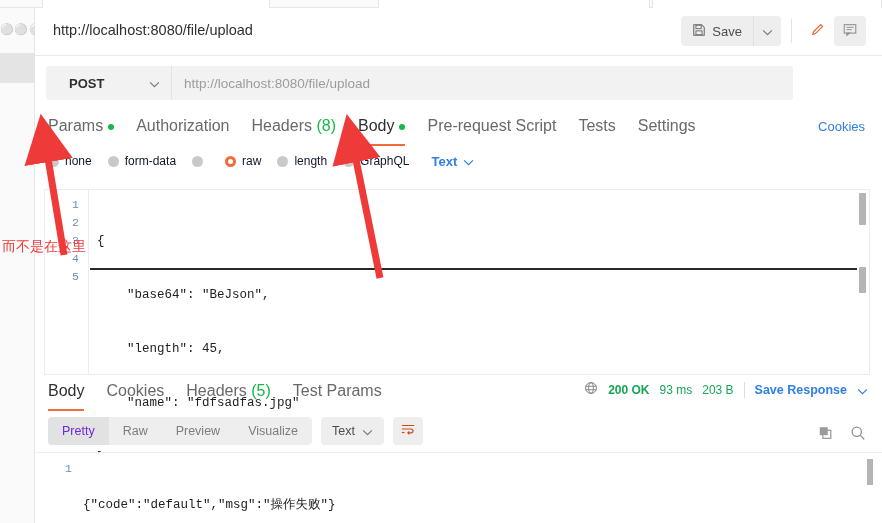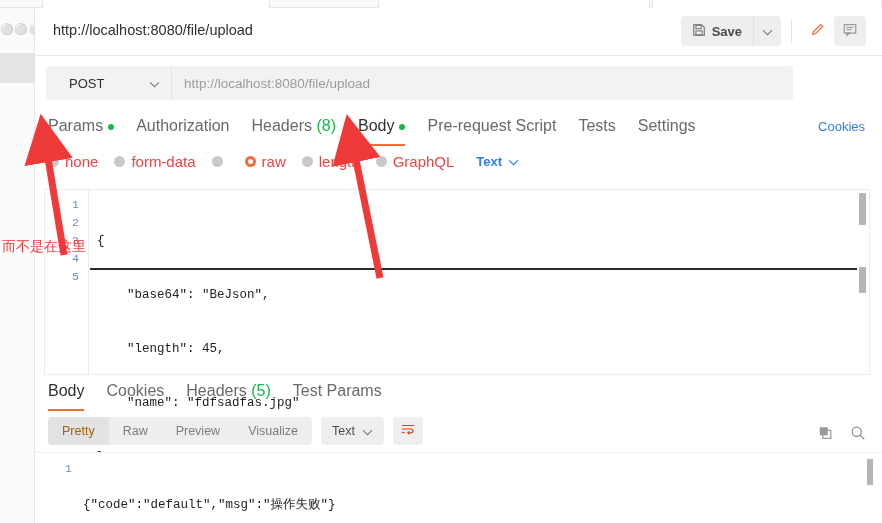--- a/index.html
+++ b/index.html
@@ -46,21 +46,21 @@
   .req-title {
     position:absolute; left:18px; top:14px;
     font-size:14.5px; color:#2f2f2f;
   }
   .hdr-right { position:absolute; right:16px; top:8px; display:flex; align-items:center; gap:0; }
   .save-grp { display:flex; align-items:stretch; }
   .btn-save {
     display:flex; align-items:center; gap:6px;
     background:#eeeeee; border:none; border-radius:4px 0 0 4px;
     padding:0 11px; height:30px; cursor:pointer;
-    font-size:13px; color:#4d4d4d; font-family:"Liberation Sans", sans-serif;font-weight:bold;
+    font-size:13px; color:#4d4d4d; font-family:"Liberation Sans", sans-serif;
   }
   .btn-save-caret {
     background:#eeeeee; border:none; border-left:1px solid #e0e0e0;
     border-radius:0 4px 4px 0; width:28px; height:30px; cursor:pointer;
     display:flex; align-items:center; justify-content:center;
   }
   .vdiv { width:1px; height:24px; background:#e2e2e2; margin:0 10px; }
   .icon-btn {
     width:32px; height:30px; border-radius:4px; background:#eeeeee;
     border:none; cursor:pointer; display:flex; align-items:center; justify-content:center;
@@ -68,21 +68,21 @@
   .icon-btn.light { background:#ffffff; }
 
   
   .urlbar { position:absolute; left:35px; top:56px; width:847px; height:54px; background:#fff; }
   .method-wrap {
     position:absolute; left:11px; top:10px; width:125px; height:34px;
     background:#f2f2f2; border-radius:3px 0 0 3px;
     display:flex; align-items:center; justify-content:space-between;
     padding:0 11px; cursor:pointer;
   }
-  .method-txt { font-size:13px; color:#2f2f2f; font-weight:normal;padding-left:12px; }
+  .method-txt { font-size:13px; color:#2f2f2f; font-weight:bold;padding-left:12px; }
   .url-input {
     position:absolute; left:136px; top:10px; width:622px; height:34px;
     background:#f2f2f2; border:none; border-left:1px solid #e2e2e2;
     border-radius:0 3px 3px 0; padding:0 12px;
     font-size:13.5px; color:#9c9c9c; font-family:"Liberation Sans", sans-serif;
   }
   .send-grp { position:absolute; right:14px; top:10px; display:flex; }
   .btn-send {
     background:#0b7bf0; border:none; color:#fff; font-weight:bold; font-size:14px;
     width:84px; height:34px; border-radius:4px 0 0 4px; cursor:pointer;
@@ -123,21 +123,21 @@
   .radio-item { display:flex; align-items:center; margin-right:16px; cursor:pointer; }
   .radio {
     width:11px; height:11px; border-radius:50%; background:#c9c9c9; margin-right:6px;
     display:inline-block; position:relative;
   }
   .radio.on { background:#f26b3a; }
   .radio.on::after {
     content:""; position:absolute; left:3px; top:3px; width:5px; height:5px;
     border-radius:50%; background:#fff;
   }
-  .radio-lbl { font-size:15px; color:#ef4444; }
+  .radio-lbl { font-size:12px; color:#0f172a; }
   .text-sel {
     display:flex; align-items:center; gap:6px; cursor:pointer; margin-left:6px;
   }
   .text-sel-lbl { font-size:13px; color:#2f7fe5; font-weight:bold; }
 
   
   .editor {
     position:absolute; left:44px; top:189px; width:826px; height:186px;
     background:#fff; border:1px solid #ececec;
   }
@@ -178,21 +178,21 @@
     position:absolute; left:35px; top:412px; width:847px; height:38px;
     display:flex; align-items:center; padding-left:13px; gap:0;
   }
   .seg {
     display:flex; align-items:center; background:#eeeeee; border-radius:4px;
     height:28px; overflow:hidden;
   }
   .seg-item {
     font-size:12.5px; color:#7d7d7d; padding:0 14px; line-height:28px; cursor:pointer;
   }
-  .seg-item.active { background:#e2e2e2; color:#a16207; }
+  .seg-item.active { background:#e2e2e2; color:#6d28d9; }
   .fmt-sel {
     display:flex; align-items:center; gap:7px; background:#eeeeee; border-radius:4px;
     height:28px; padding:0 11px; margin-left:9px; cursor:pointer;
   }
   .fmt-lbl { font-size:12.5px; color:#4d4d4d; }
   .wrap-btn {
     width:30px; height:28px; background:#eeeeee; border-radius:4px; margin-left:9px;
     display:flex; align-items:center; justify-content:center; cursor:pointer;
   }
   .resp-tools-right { position:absolute; right:16px; top:13px; display:flex; gap:16px; }
@@ -381,20 +381,39 @@
     <div class="rtab">
       <span>Cookies</span>
     </div>
     <div class="rtab">
       <span>Headers</span>
       <span class="cnt-green">(5)</span>
     </div>
     <div class="rtab">
       <span>Test Params</span>
     </div>
+    <div class="resp-right">
+      <span>
+        <svg width="14" height="14" viewBox="0 0 16 16">
+            <circle cx="8" cy="8" r="6.2" fill="none" stroke="#7a7a7a" stroke-width="1.1"></circle>
+            <ellipse cx="8" cy="8" rx="2.7" ry="6.2" fill="none" stroke="#7a7a7a" stroke-width="1"></ellipse>
+            <path d="M2 6h12M2 10h12" stroke="#7a7a7a" stroke-width="1"></path>
+          </svg>
+      </span>
+      <span class="stat bold">200 OK</span>
+      <span class="stat">93 ms</span>
+      <span class="stat">203 B</span>
+      <span class="vdiv2"></span>
+      <span class="save-resp">Save Response</span>
+      <span>
+        <svg width="11" height="7" viewBox="0 0 12 8">
+            <path d="M1 1.5L6 6.5L11 1.5" fill="none" stroke="#2f7fe5" stroke-width="1.3"></path>
+          </svg>
+      </span>
+    </div>
   </div>
 
   <div class="resp-toolbar">
     <div class="seg">
       <div class="seg-item active">Pretty</div>
       <div class="seg-item">Raw</div>
       <div class="seg-item">Preview</div>
       <div class="seg-item">Visualize</div>
     </div>
     <div class="fmt-sel">

